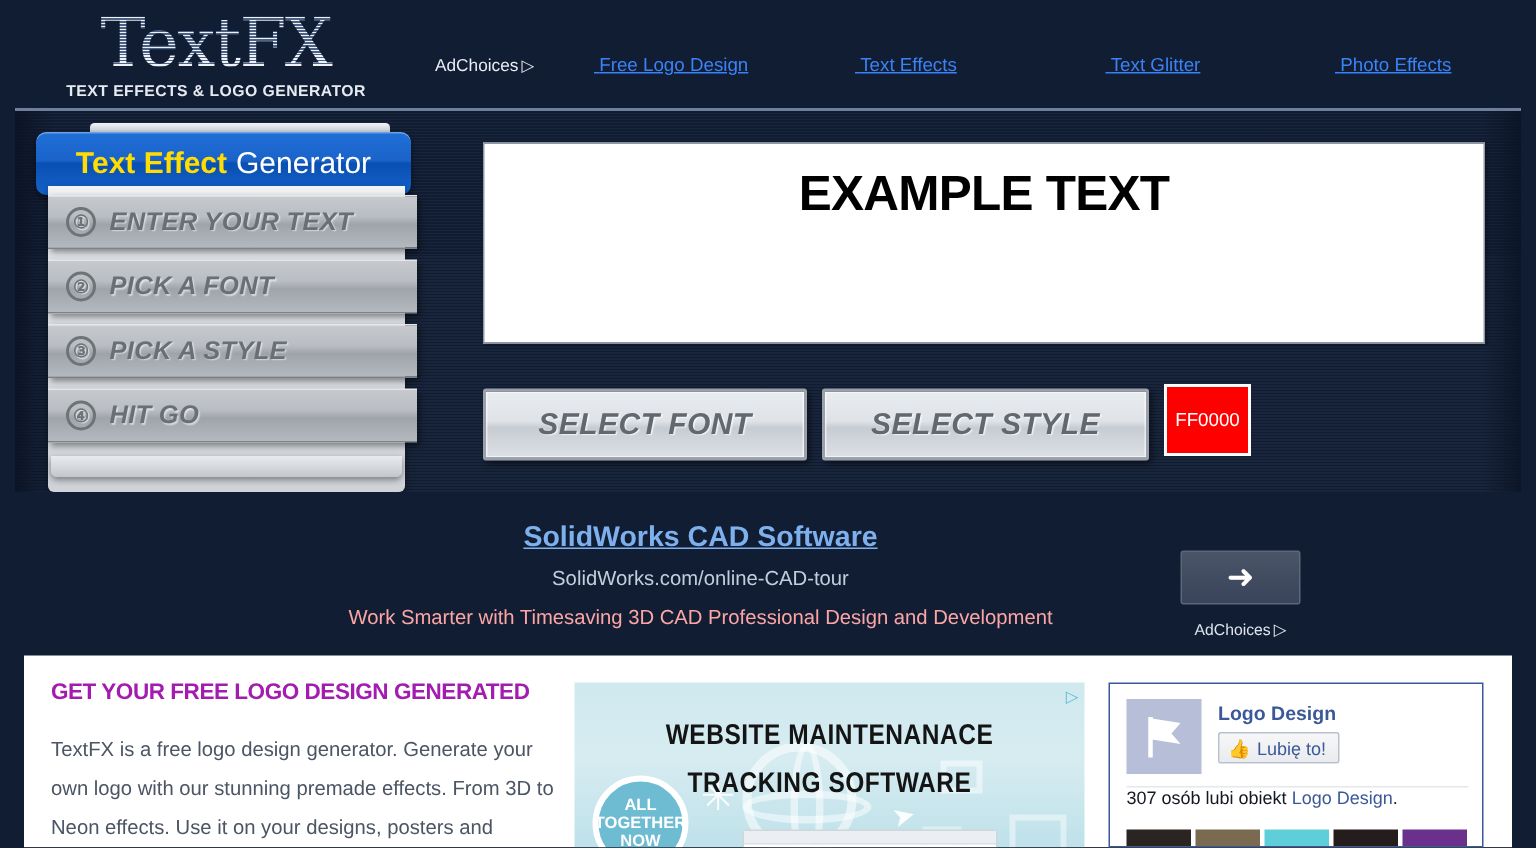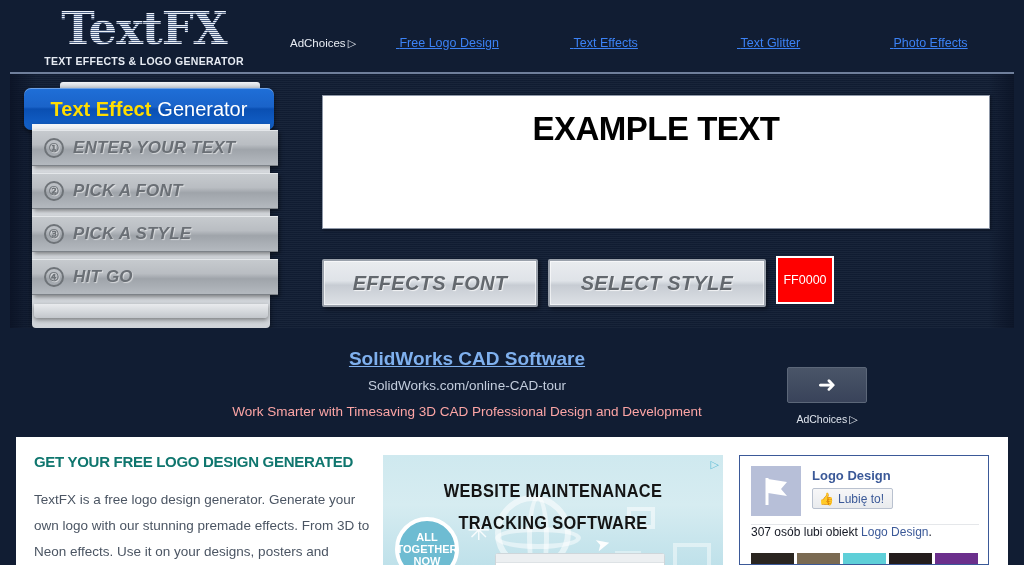--- a/index.html
+++ b/index.html
@@ -23,21 +23,21 @@
     width: 1024px; height: 72px;
     background: #111d33;
   }
   .logo-wrap {
     position: absolute; left: 38px; top: 4px;
     width: 212px; text-align: center;
   }
   .logo-main {
     font-family: "DejaVu Serif", serif;
     font-size: 45px;
-    font-weight: bold;
+    font-weight: normal;
     letter-spacing: -1px;
     line-height: 50px;
     color: #c9d3e2;
     -webkit-text-stroke: 0px;
     background: repeating-linear-gradient(
         0deg,
         #eef2f8 0px, #eef2f8 1px,
         #4d6184 1px, #4d6184 2px);
     -webkit-background-clip: text;
     background-clip: text;
@@ -264,21 +264,21 @@
   
   .content {
     position: absolute; left: 16px; top: 437px;
     width: 992px; height: 128px;
     background: #ffffff;
     overflow: hidden;
   }
   .c-heading {
     position: absolute; left: 18px; top: 16px;
     font-size: 15px; font-weight: bold;
-    color: #0f766e;
+    color: #a21caf;
     letter-spacing: -0.3px;
     white-space: nowrap;
   }
   .c-body {
     position: absolute; left: 18px; top: 50px;
     width: 340px;
     font-size: 13.5px;
     line-height: 26px;
     color: #4b5563;
   }
@@ -458,21 +458,21 @@
         </div>
       </div>
       <div class="sb-bottom"></div>
     </div>
 
     <div class="preview">
       <div class="preview-text">EXAMPLE TEXT</div>
     </div>
 
     <div class="fxbtn" style="left:312px; width:216px;">
-      <span>EFFECTS FONT</span>
+      <span>SELECT FONT</span>
     </div>
     <div class="fxbtn" style="left:538px; width:218px;">
       <span>SELECT STYLE</span>
     </div>
     <div class="swatch">
       <span>FF0000</span>
     </div>
   </div>
 
   <div class="midad">

